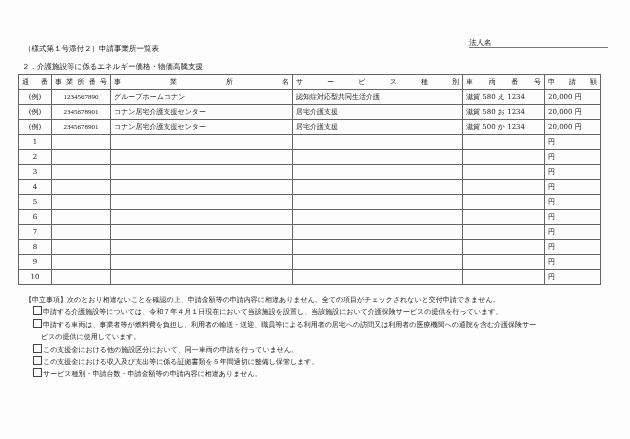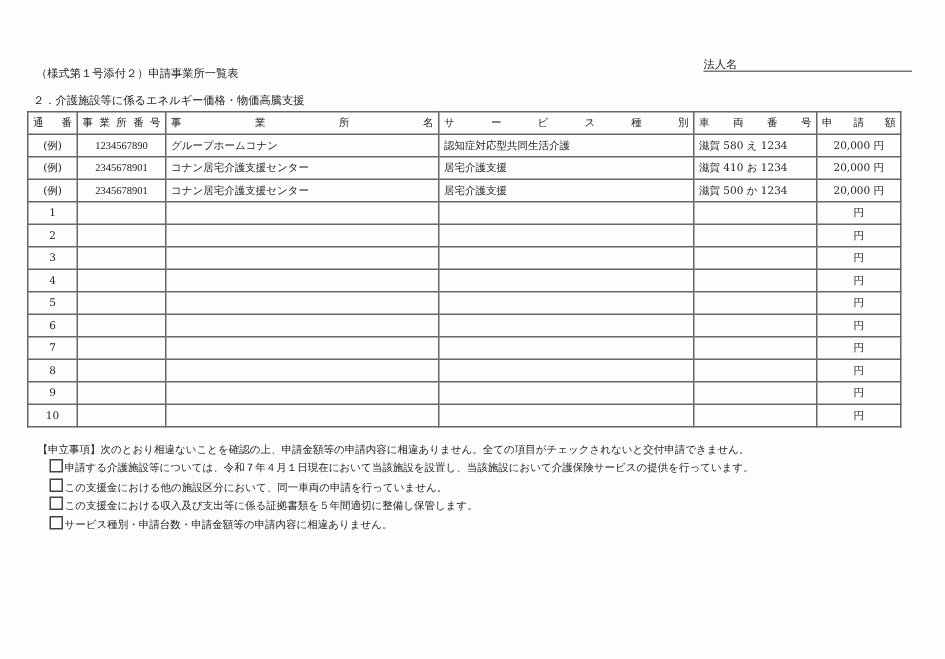--- a/index.html
+++ b/index.html
@@ -7,21 +7,21 @@
          font-family: "DejaVu Serif", "Liberation Serif", serif; color: #222; }
   .form-title { position: absolute; left: 24px; top: 23px; font-size: 7.5px; margin-top: 21px; }
   .corp { position: absolute; left: 469px; top: 38px; width: 139px; border-bottom: 1px solid #777; font-size: 7.5px; height: 9px; line-height: 9px; }
   .section-title { position: absolute; left: 22px; top: 62px; font-size: 7.5px; }
   table.list { position: absolute; left: 18px; top: 74px; border-collapse: collapse; table-layout: fixed; width: 582px; font-size: 7px; }
   table.list td, table.list th { border: 1px solid #666; height: 14px; padding: 0 3px; white-space: nowrap; overflow: hidden; font-weight: normal; }
   table.list th { text-align: justify; text-align-last: justify; }
   .c-no { text-align: center; }
   .c-id { text-align: center; font-family: Liberation Serif, serif; }
   .c-car { text-align: left; }
-  .c-amt { text-align: center; }
+  .c-amt { text-align: left; }
   .notes { position: absolute; left: 25px; top: 294px; font-size: 7px; line-height: 12.4px; width: 590px; }
   .note-item { padding-left: 8px; }
   .note-item .cont { padding-left: 8px; display: block; }
   .cb { display: inline-block; width: 7px; height: 7px; border: 0.8px solid #444; margin-right: 1px; vertical-align: -1px; }
 </style>
 </head>
 <body>
 
 <div class="form-title">（様式第１号添付２）申請事業所一覧表</div>
 <div class="corp"><span>法人名</span></div>
@@ -53,21 +53,21 @@
       <td>グループホームコナン</td>
       <td>認知症対応型共同生活介護</td>
       <td class="c-car">滋賀 580 え 1234</td>
       <td class="c-amt">20,000 円</td>
     </tr>
     <tr>
       <td class="c-no">(例)</td>
       <td class="c-id">2345678901</td>
       <td>コナン居宅介護支援センター</td>
       <td>居宅介護支援</td>
-      <td class="c-car">滋賀 410 お 1234</td>
+      <td class="c-car">滋賀 580 お 1234</td>
       <td class="c-amt">20,000 円</td>
     </tr>
     <tr>
       <td class="c-no">(例)</td>
       <td class="c-id">2345678901</td>
       <td>コナン居宅介護支援センター</td>
       <td>居宅介護支援</td>
       <td class="c-car">滋賀 500 か 1234</td>
       <td class="c-amt">20,000 円</td>
     </tr>
@@ -153,20 +153,24 @@
       </tr>
   </tbody>
 </table>
 
 <div class="notes">
   <div>【申立事項】次のとおり相違ないことを確認の上、申請金額等の申請内容に相違ありません。全ての項目がチェックされないと交付申請できません。</div>
   <div class="note-item">
     <span class="cb"></span><span>申請する介護施設等については、令和７年４月１日現在において当該施設を設置し、当該施設において介護保険サービスの提供を行っています。</span>
   </div>
   <div class="note-item">
+    <span class="cb"></span><span>申請する車両は、事業者等が燃料費を負担し、利用者の輸送・送迎、職員等による利用者の居宅への訪問又は利用者の医療機関への通院を含む介護保険サー</span>
+    <span class="cont">ビスの提供に使用しています。</span>
+  </div>
+  <div class="note-item">
     <span class="cb"></span><span>この支援金における他の施設区分において、同一車両の申請を行っていません。</span>
   </div>
   <div class="note-item">
     <span class="cb"></span><span>この支援金における収入及び支出等に係る証拠書類を５年間適切に整備し保管します。</span>
   </div>
   <div class="note-item">
     <span class="cb"></span><span>サービス種別・申請台数・申請金額等の申請内容に相違ありません。</span>
   </div>
 </div>
 

